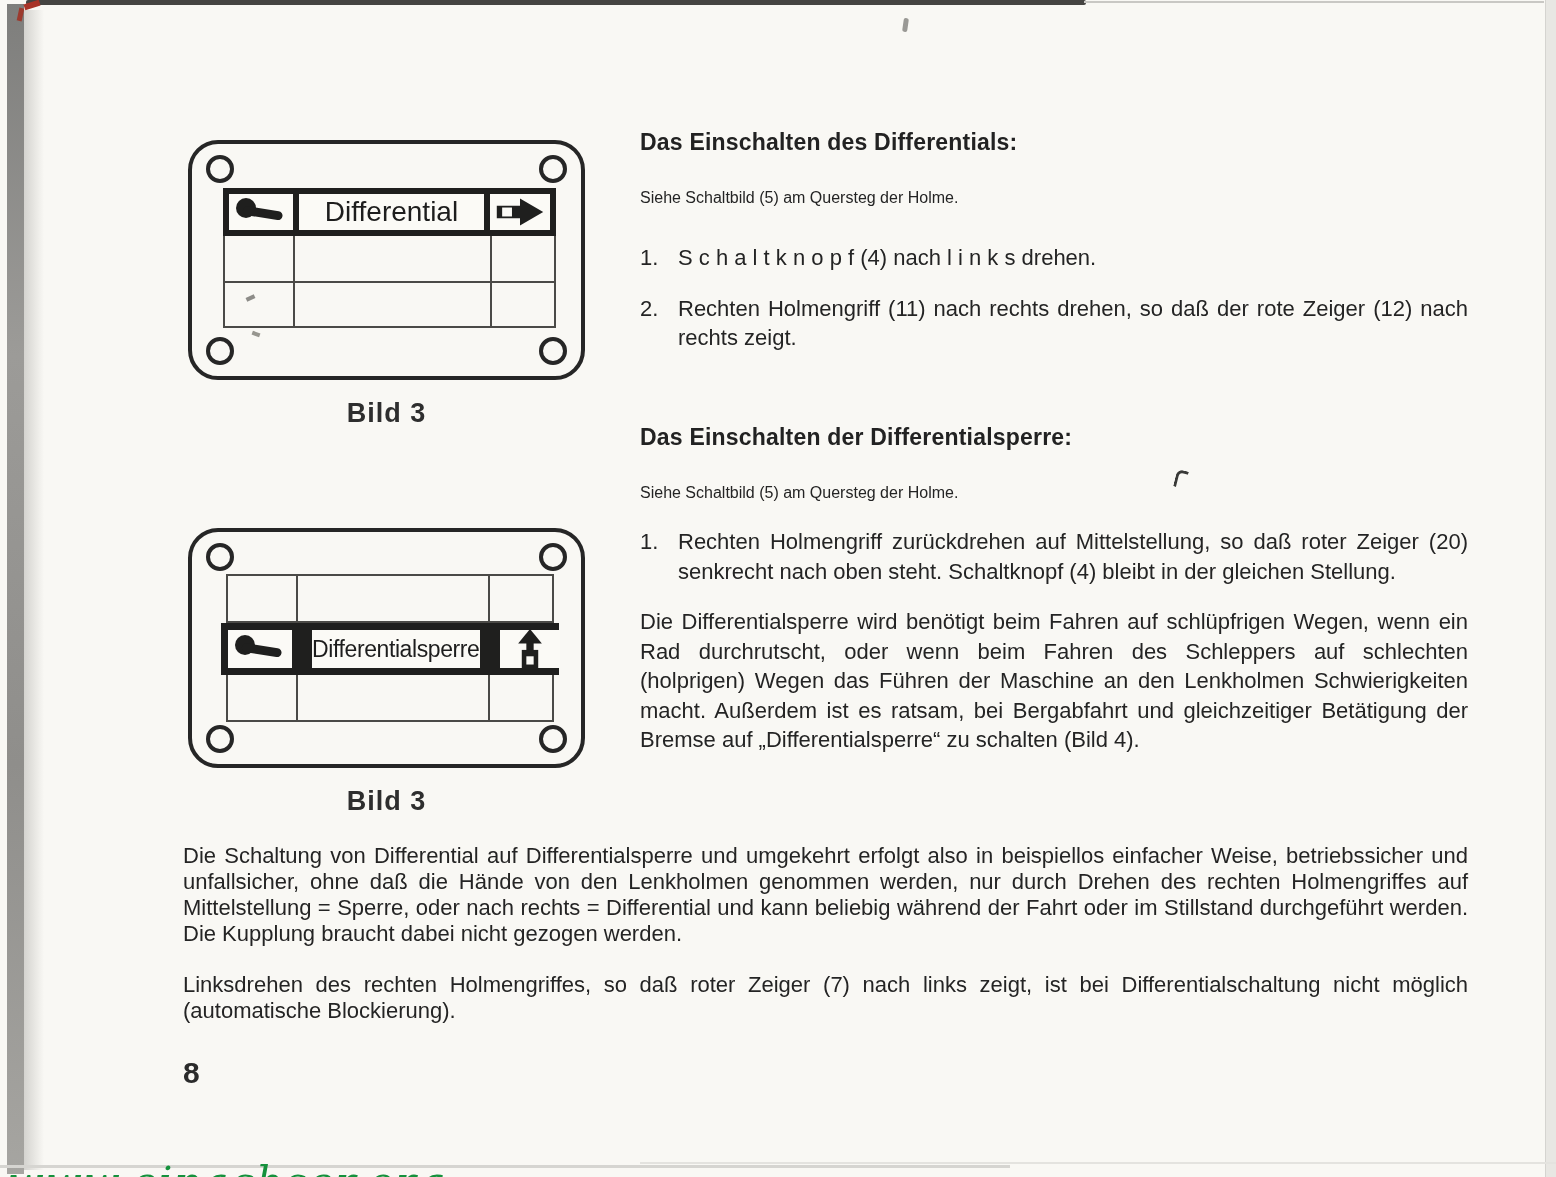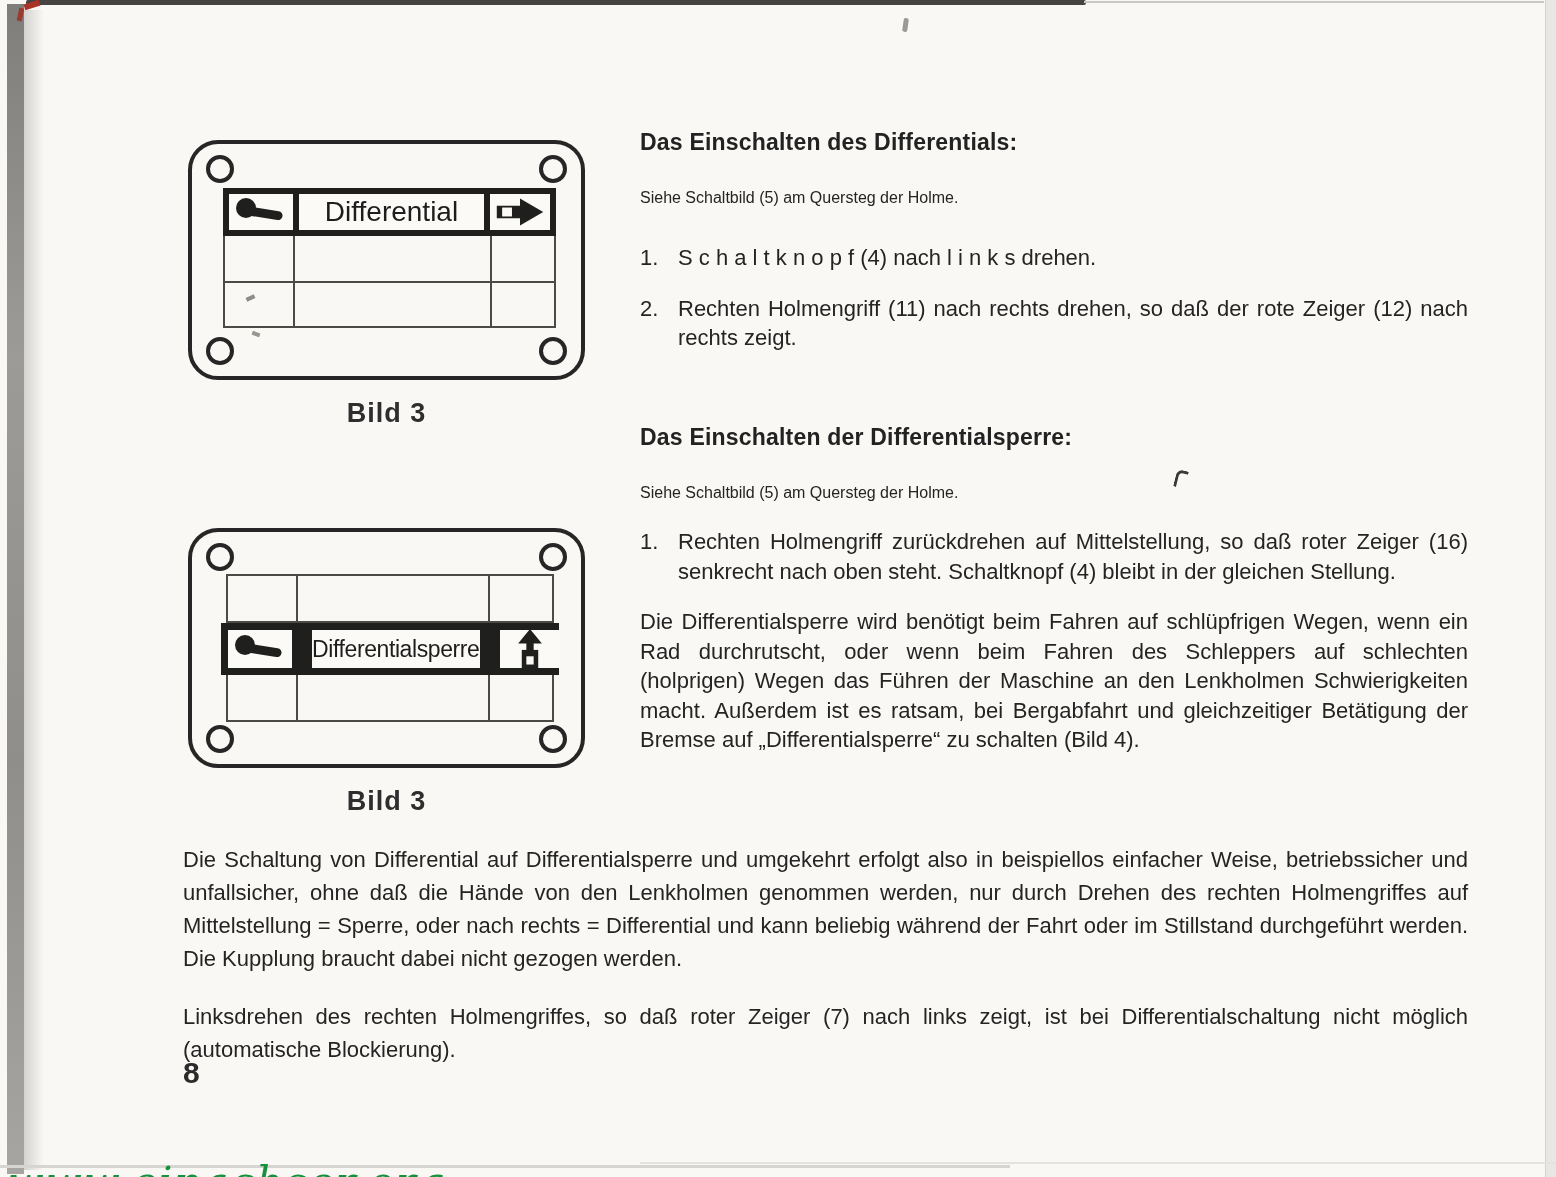--- a/index.html
+++ b/index.html
@@ -69,21 +69,21 @@
   .sec1 { top:129px; }
   .sec2 { top:424px; }
   .sec h3 { font-size:23px; font-weight:bold; margin:0 0 33px 0; letter-spacing:0.2px; color:#222; }
   .intro { font-size:16px; margin:0 0 36px 0; }
   .sec2 .intro { margin-bottom:25px; }
   .item { display:flex; margin-bottom:21px; font-size:22px; line-height:29.5px; }
   .item .num { flex:0 0 38px; }
   .item .txt { flex:1; text-align:justify; }
   .sec-para { font-size:22px; line-height:29.5px; text-align:justify; margin:18px 0 0 0; }
 
-  .bottom { position:absolute; left:183px; top:843px; width:1285px; font-size:22px; line-height:33px; }
+  .bottom { position:absolute; left:183px; top:843px; width:1285px; font-size:22px; line-height:26px; }
   .bottom p { margin:0 0 25px 0; text-align:justify; }
   .bottom p:last-child { margin:0; }
 
   .pgnum { position:absolute; left:183px; top:1056px; font-size:30px; font-weight:bold; color:#2b2b2b; }
 
   .watermark { position:absolute; left:8px; top:1122px;
     font-family:"DejaVu Serif", serif; font-style:italic;
     font-size:42px; letter-spacing:2px; color:#15913c;margin-top:36px; }
 </style>
 </head>
@@ -198,21 +198,21 @@
       <span class="num">2.</span>
       <span class="txt">Rechten Holmengriff (11) nach rechts drehen, so daß der rote Zeiger (12) nach rechts zeigt.</span>
     </div>
   </div>
 
   <div class="sec sec2">
     <h3>Das Einschalten der Differentialsperre:</h3>
     <p class="intro">Siehe Schaltbild (5) am Quersteg der Holme.</p>
     <div class="item">
       <span class="num">1.</span>
-      <span class="txt">Rechten Holmengriff zurückdrehen auf Mittelstellung, so daß roter Zeiger (16) senkrecht nach oben steht. Schaltknopf (4) bleibt in der gleichen Stellung.</span>
+      <span class="txt">Rechten Holmengriff zurückdrehen auf Mittelstellung, so daß roter Zeiger (20) senkrecht nach oben steht. Schaltknopf (4) bleibt in der gleichen Stellung.</span>
     </div>
     <p class="sec-para">Die Differentialsperre wird benötigt beim Fahren auf schlüpfrigen Wegen, wenn ein Rad durchrutscht, oder wenn beim Fahren des Schleppers auf schlechten (holprigen) Wegen das Führen der Maschine an den Lenkholmen Schwierigkeiten macht. Außerdem ist es ratsam, bei Bergabfahrt und gleichzeitiger Betätigung der Bremse auf „Differentialsperre“ zu schalten (Bild 4).</p>
   </div>
 
   <div class="bottom">
     <p>Die Schaltung von Differential auf Differentialsperre und umgekehrt erfolgt also in beispiellos einfacher Weise, betriebssicher und unfallsicher, ohne daß die Hände von den Lenkholmen genommen werden, nur durch Drehen des rechten Holmengriffes auf Mittelstellung = Sperre, oder nach rechts = Differential und kann beliebig während der Fahrt oder im Stillstand durchgeführt werden. Die Kupplung braucht dabei nicht gezogen werden.</p>
     <p>Linksdrehen des rechten Holmengriffes, so daß roter Zeiger (7) nach links zeigt, ist bei Differentialschaltung nicht möglich (automatische Blockierung).</p>
   </div>
 
   <div class="pgnum">8</div>

